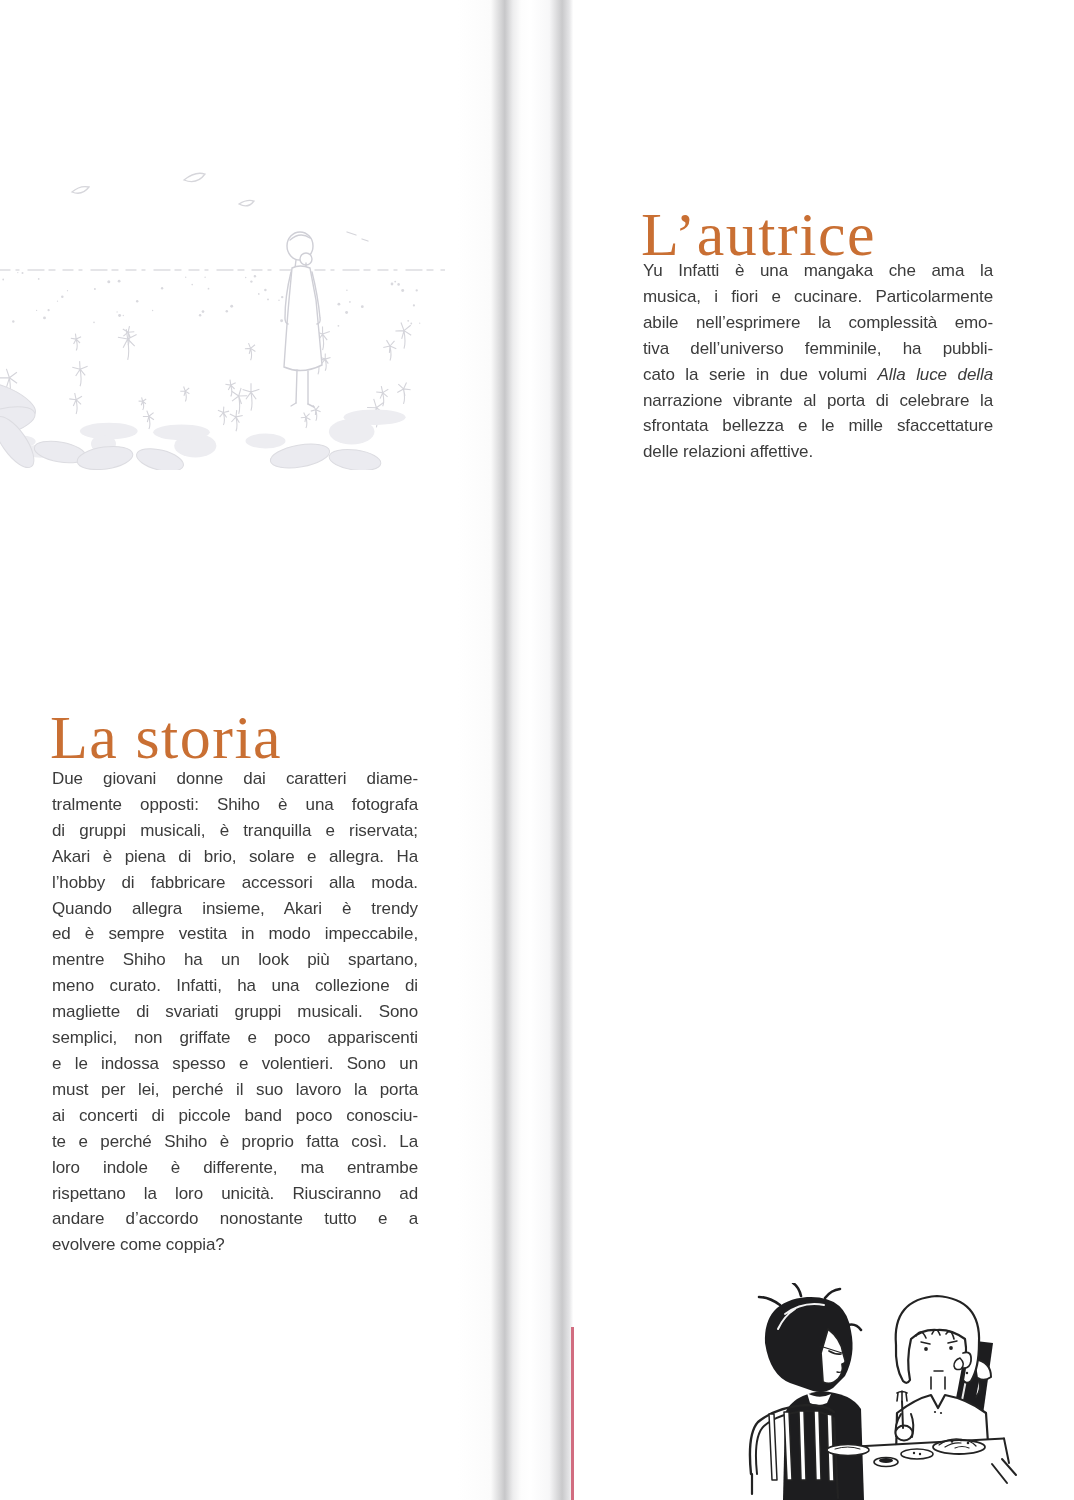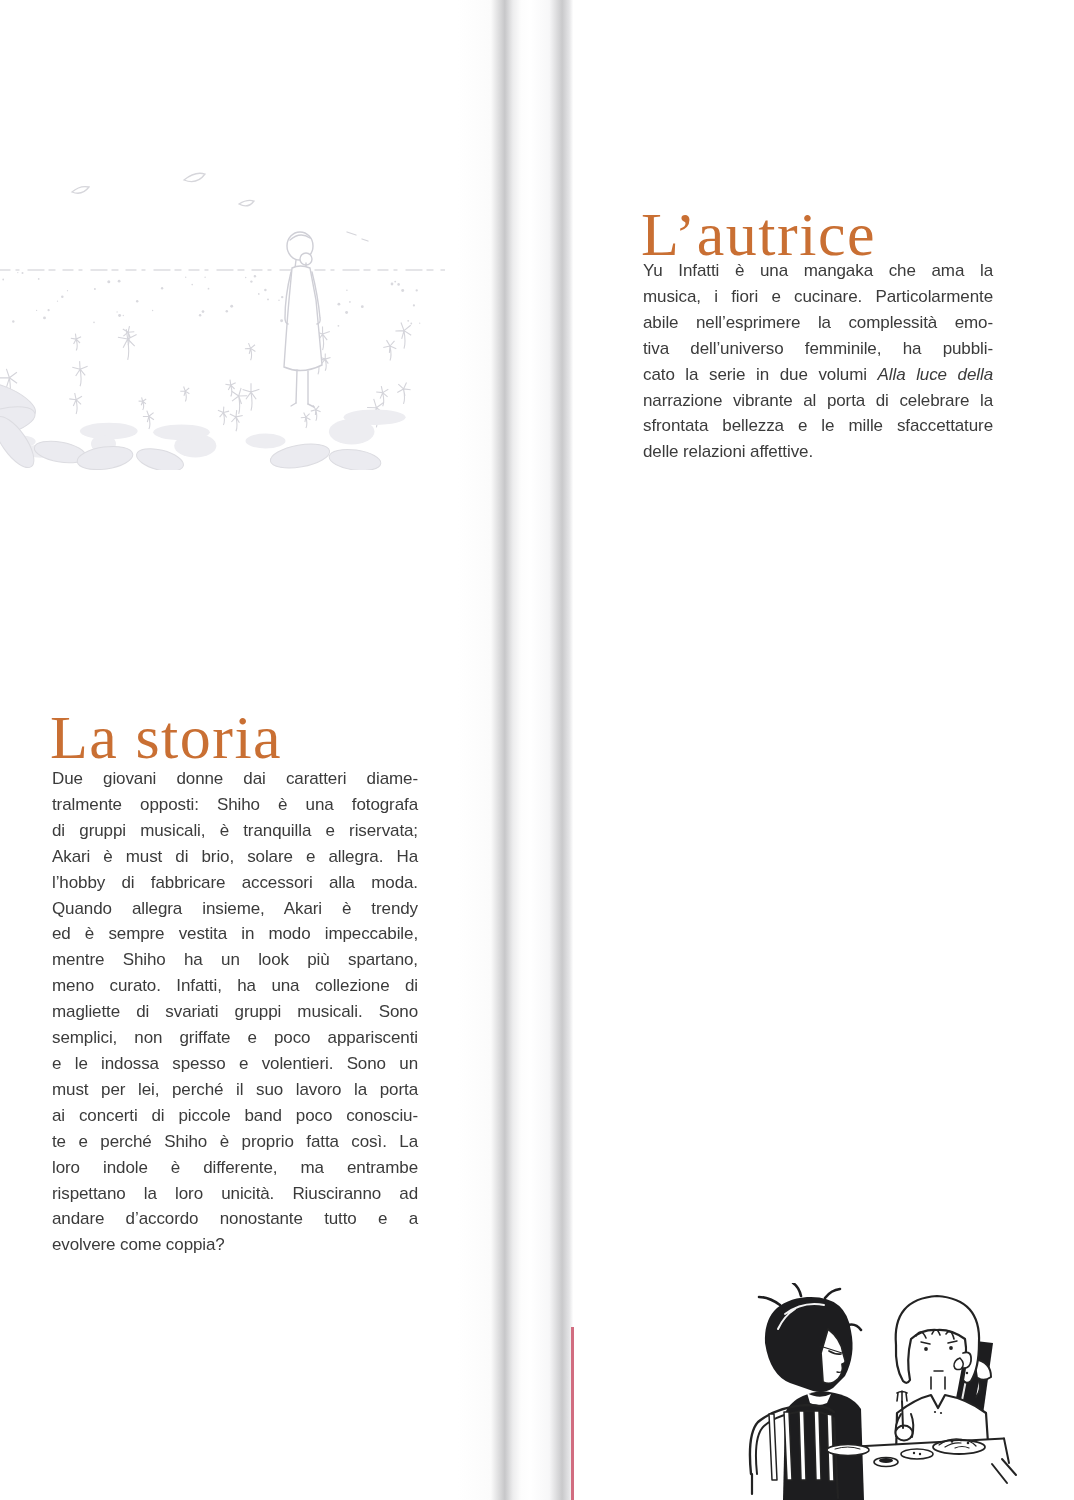--- a/index.html
+++ b/index.html
@@ -180,21 +180,21 @@
         <path d="M296 243 l-5 3 M308 244 l6 3" fill="none"></path>
       </g>
     </svg>
 
     <h2 class="heading heading-left">La storia</h2>
 
     <div class="body-col body-left">
         <div class="line">Due giovani donne dai caratteri diame-</div>
         <div class="line">tralmente opposti: Shiho è una fotografa</div>
         <div class="line">di gruppi musicali, è tranquilla e riservata;</div>
-        <div class="line">Akari è must di brio, solare e allegra. Ha</div>
+        <div class="line">Akari è piena di brio, solare e allegra. Ha</div>
         <div class="line">l’hobby di fabbricare accessori alla moda.</div>
         <div class="line">Quando allegra insieme, Akari è trendy</div>
         <div class="line">ed è sempre vestita in modo impeccabile,</div>
         <div class="line">mentre Shiho ha un look più spartano,</div>
         <div class="line">meno curato. Infatti, ha una collezione di</div>
         <div class="line">magliette di svariati gruppi musicali. Sono</div>
         <div class="line">semplici, non griffate e poco appariscenti</div>
         <div class="line">e le indossa spesso e volentieri. Sono un</div>
         <div class="line">must per lei, perché il suo lavoro la porta</div>
         <div class="line">ai concerti di piccole band poco conosciu-</div>

